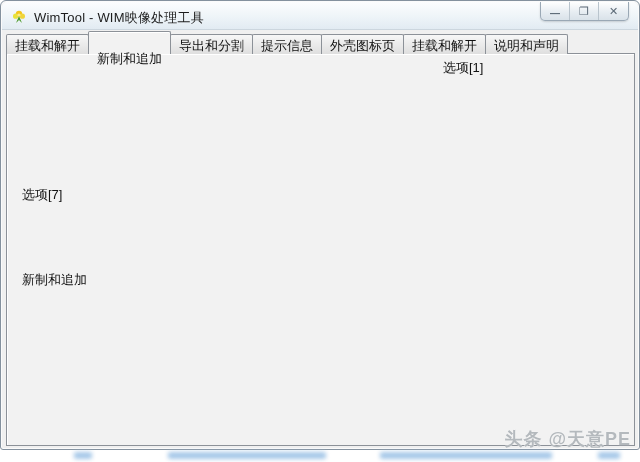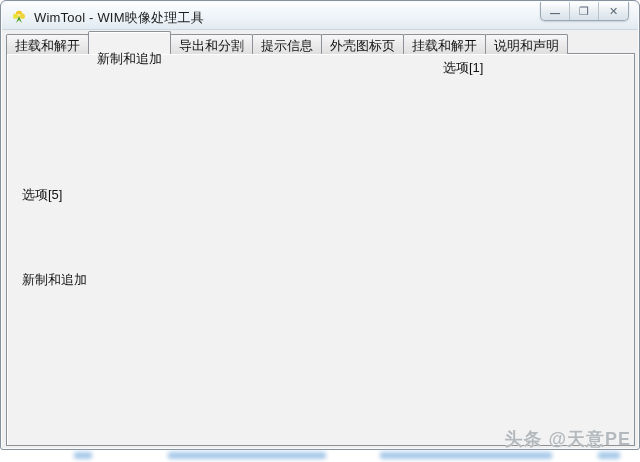--- a/index.html
+++ b/index.html
@@ -233,21 +233,21 @@
     </div>
     <div class="checkrow" style="left:440px; top:131px;">
       <span class="checkbox"></span>
       <span class="cb-label">给卷添加启动标记</span>
     </div>
     <div class="checkrow" style="left:440px; top:154px;">
       <span class="checkbox">✓</span>
       <span class="cb-label">任务前清空提示信息</span>
     </div>
 
-    <div class="group-label" style="left:18px; top:185px;">选项[5]</div>
+    <div class="group-label" style="left:18px; top:185px;">选项[7]</div>
     <div class="groupbox" style="left:12px; top:192px; width:616px; height:70px;"></div>
     <div class="lbl" style="left:26px; top:208px;">映像名称:</div>
     <input class="txt" style="left: 88px; top: 204px; width: 219px; height: 21px;" value="">
     <div class="lbl" style="left:332px; top:208px;">显示名称:</div>
     <input class="txt" style="left: 394px; top: 204px; width: 226px; height: 21px;" value="">
     <div class="lbl" style="left:26px; top:237px;">映像描述:</div>
     <input class="txt" style="left: 88px; top: 233px; width: 219px; height: 21px;" value="">
     <div class="lbl" style="left:332px; top:237px;">显示描述:</div>
     <input class="txt" style="left: 394px; top: 233px; width: 226px; height: 21px;" value="">
 

